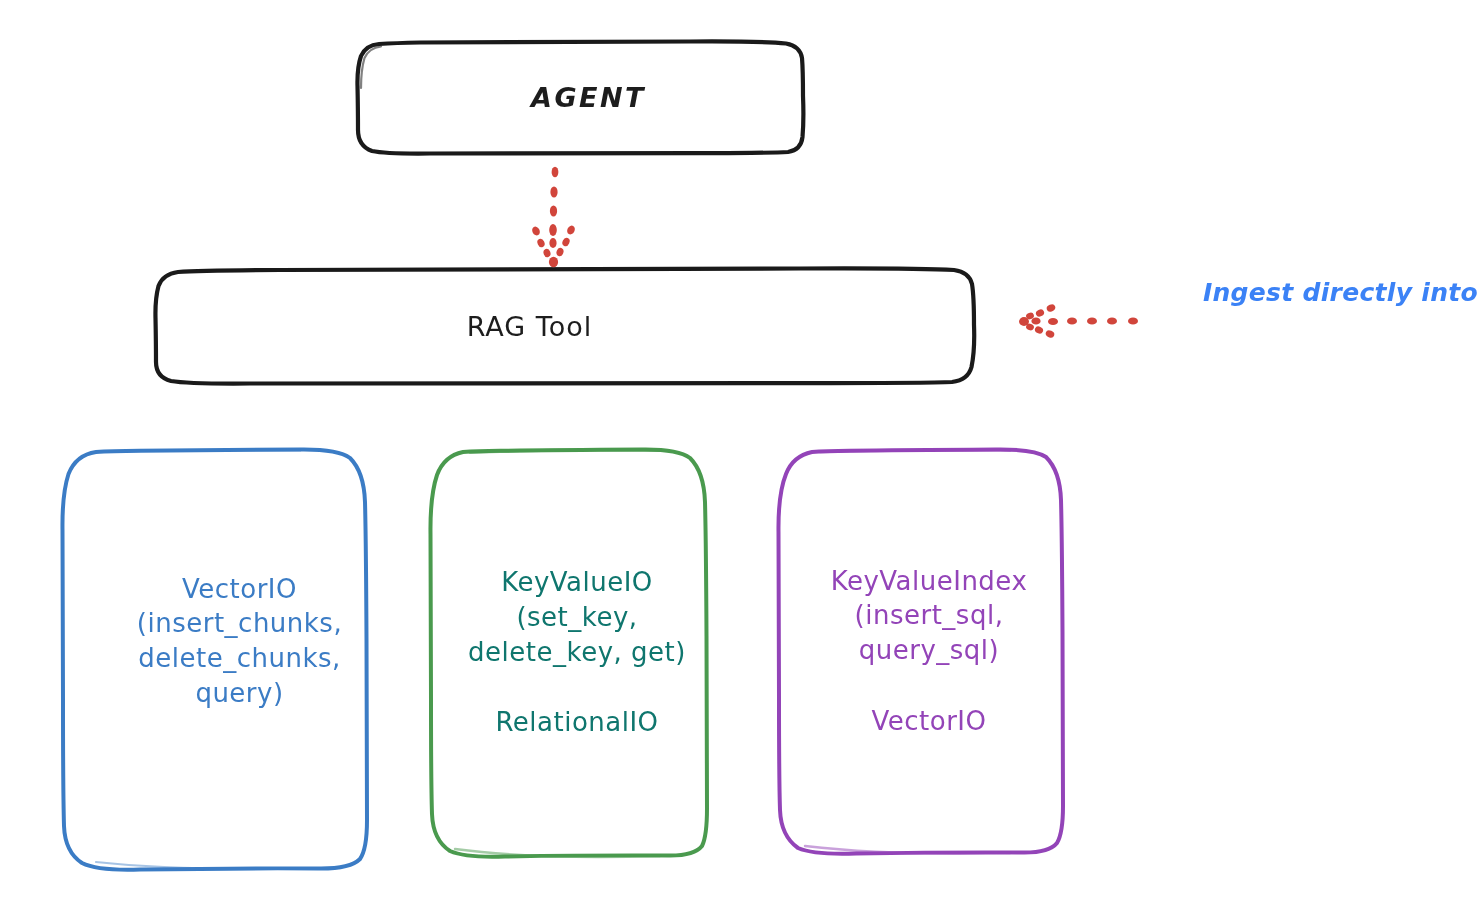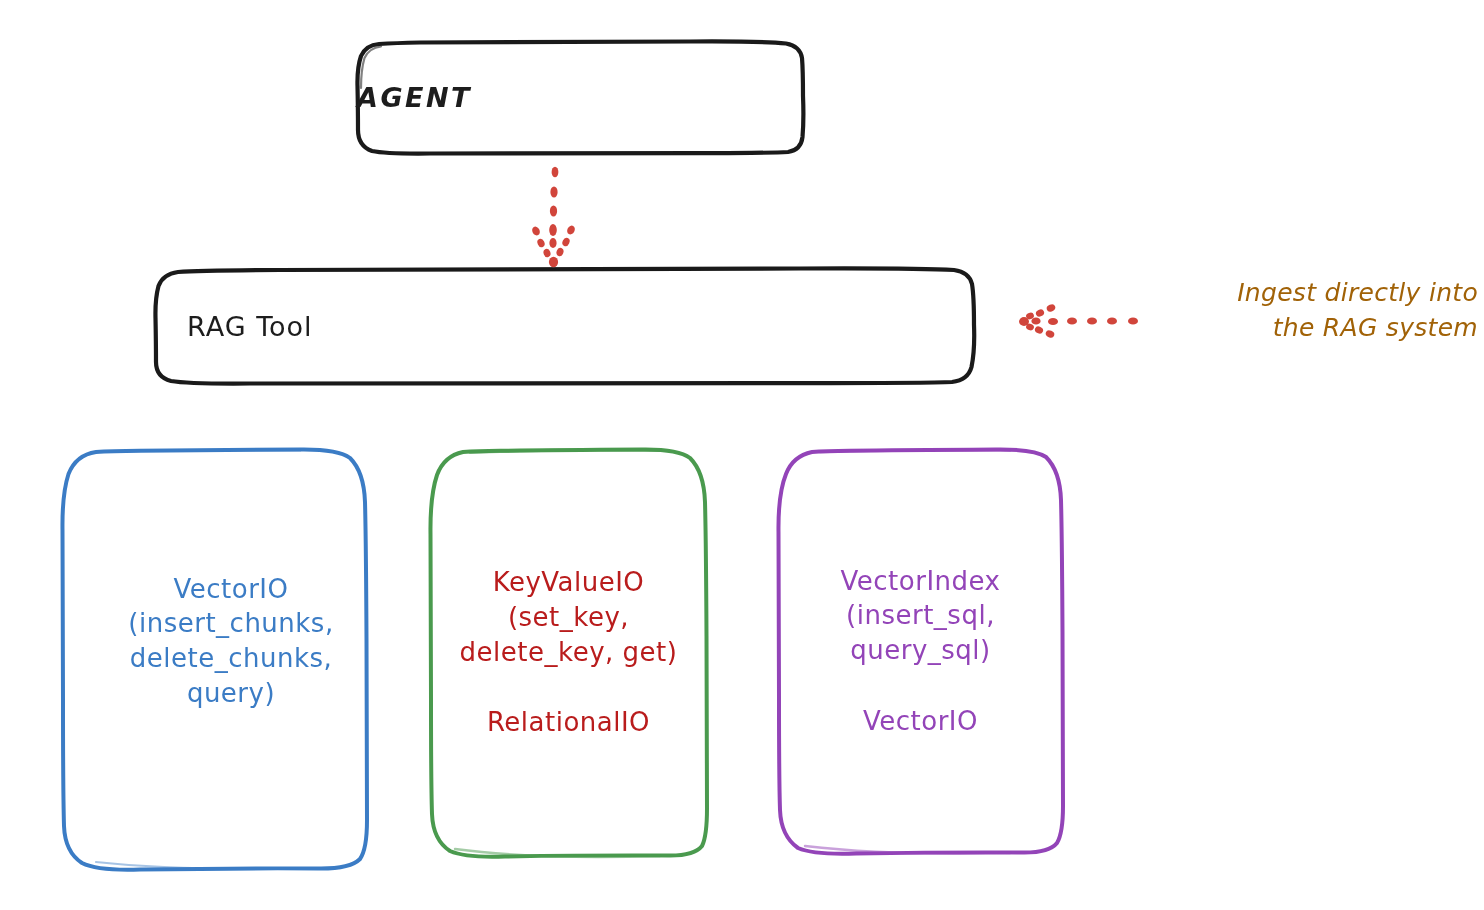--- a/index.html
+++ b/index.html
@@ -23,23 +23,24 @@
     left: 0;
     top: 0;
     width: 1484px;
     height: 910px;
     pointer-events: none;
   }
   .node {
     position: absolute;
     display: flex;
     align-items: center;
-    justify-content: flex-start;
+    justify-content: center;
     box-sizing: border-box;
     text-align: center;
+    padding-left: 17px;
   }
   .node-label {
     font-family: "DejaVu Sans", sans-serif;
     letter-spacing: 0.5px;
     white-space: pre-line;
   }
 
   
   #agent-node {
     left: 357px;
@@ -54,21 +55,20 @@
     color: #1d1d1d;
     letter-spacing: 2.5px;
   }
 
   
   #rag-tool-node {
     left: 155px;
     top: 270px;
     width: 732px;
     height: 112px;
-    margin-left: 32px;
   }
   #rag-tool-node .node-label {
     font-size: 27px;
     font-weight: 500;
     color: #1d1d1d;
     letter-spacing: 1px;
   }
 
   
   #vector-io-node {
@@ -88,21 +88,21 @@
     top: 450px;
     width: 285px;
     height: 402px;
   }
   .provider .node-label {
     font-size: 26px;
     font-weight: 500;
     line-height: 1.33;
   }
   #vector-io-node .node-label { color: #3b7cc5; }
-  #key-value-io-node .node-label { color: #b91c1c; }
+  #key-value-io-node .node-label { color: #0f766e; }
   #relational-io-node .node-label { color: #9344b8; }
 
   .provider .inner {
     display: flex;
     flex-direction: column;
     align-items: center;
     justify-content: center;
     width: 100%;
     padding: 0 6px;
     box-sizing: border-box;
@@ -110,23 +110,23 @@
   .provider .secondary {
     margin-top: 36px;
   }
 
   
   #ingest-annotation {
     position: absolute;
     left: 1148px;
     top: 276px;
     width: 330px;
-    color: #a16207;
+    color: #3b82f6;
     font-size: 25px;
-    font-weight: 400;
+    font-weight: 700;
     line-height: 1.38;
     text-align: right;
     font-style: italic;
     letter-spacing: 0.3px;
   }
   #ingest-annotation .ann-line {
     display: block;
     white-space: nowrap;
   }
 </style>
@@ -220,25 +220,24 @@
     <div class="inner">
       <span class="node-label">KeyValueIO
 (set_key,
 delete_key, get)</span>
       <span class="node-label secondary">RelationalIO</span>
     </div>
   </div>
 
   <div class="node provider" id="relational-io-node">
     <div class="inner">
-      <span class="node-label">VectorIndex
+      <span class="node-label">KeyValueIndex
 (insert_sql,
 query_sql)</span>
       <span class="node-label secondary">VectorIO</span>
     </div>
   </div>
 
   <div id="ingest-annotation">
     <span class="ann-line">Ingest directly into</span>
-    <span class="ann-line">the RAG system</span>
   </div>
 
 </div>
 
 </body></html>

